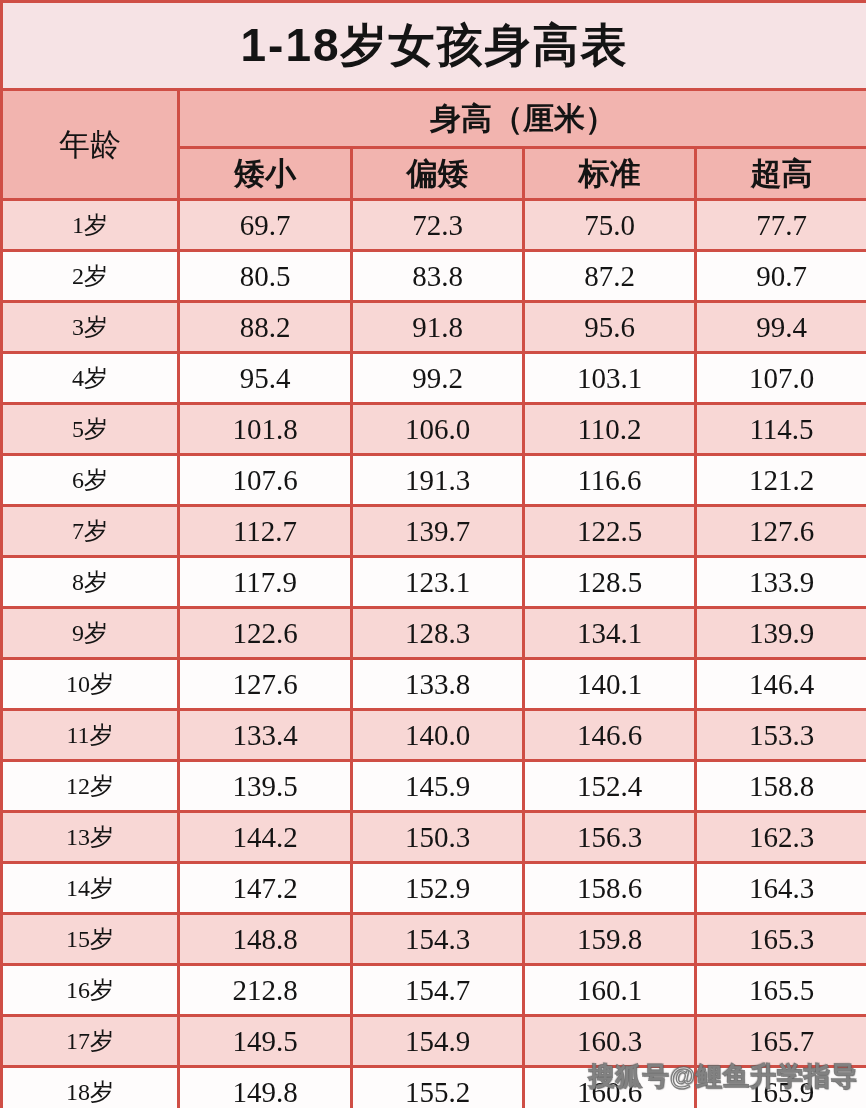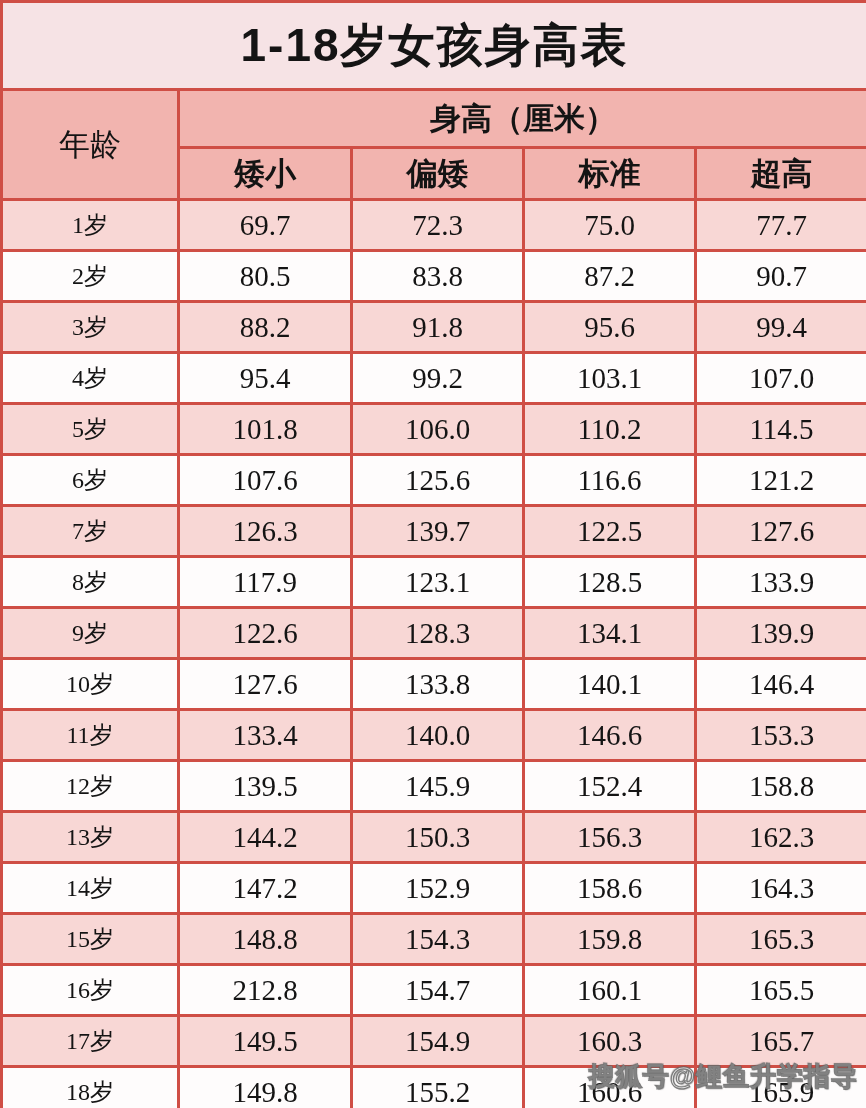--- a/index.html
+++ b/index.html
@@ -141,27 +141,27 @@
         <tr class="row-pink">
           <td class="age-cell">5岁</td>
           <td class="value-cell">101.8</td>
           <td class="value-cell">106.0</td>
           <td class="value-cell">110.2</td>
           <td class="value-cell">114.5</td>
         </tr>
         <tr class="row-white">
           <td class="age-cell">6岁</td>
           <td class="value-cell">107.6</td>
-          <td class="value-cell">125.6</td>
+          <td class="value-cell">191.3</td>
           <td class="value-cell">116.6</td>
           <td class="value-cell">121.2</td>
         </tr>
         <tr class="row-pink">
           <td class="age-cell">7岁</td>
-          <td class="value-cell">126.3</td>
+          <td class="value-cell">112.7</td>
           <td class="value-cell">139.7</td>
           <td class="value-cell">122.5</td>
           <td class="value-cell">127.6</td>
         </tr>
         <tr class="row-white">
           <td class="age-cell">8岁</td>
           <td class="value-cell">117.9</td>
           <td class="value-cell">123.1</td>
           <td class="value-cell">128.5</td>
           <td class="value-cell">133.9</td>

